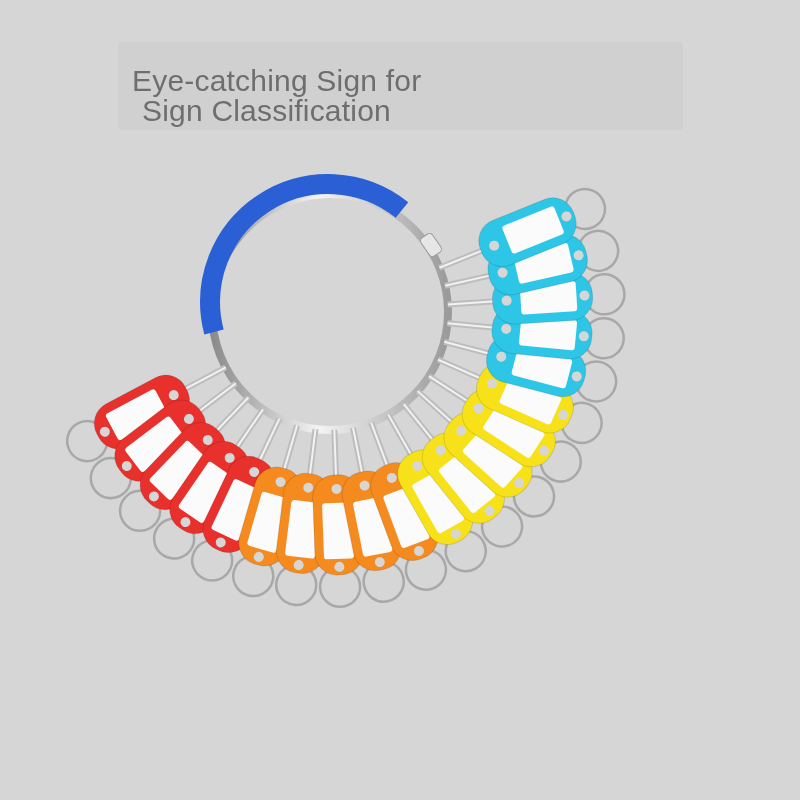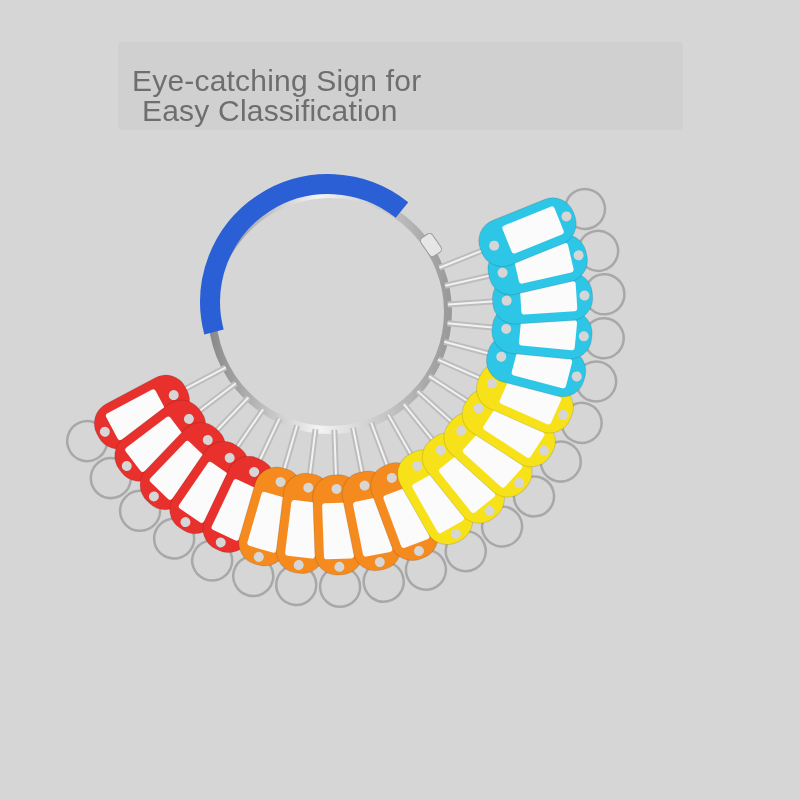--- a/index.html
+++ b/index.html
@@ -8,21 +8,21 @@
   .headline { position:absolute; left:128px; top:62px; margin:4px; color:#6e6e6e; font-weight:normal; font-size:30px; line-height:30px; letter-spacing:0.2px; }
   .headline .line2 { display:block; padding-left:10px; }
   svg.scene { position:absolute; left:0; top:0; }
 </style>
 </head>
 <body>
 
 <div class="banner"></div>
 <h1 class="headline">
   <span>Eye-catching Sign for</span>
-  <span class="line2">Easy Classification</span>
+  <span class="line2">Sign Classification</span>
 </h1>
 
 <svg class="scene" width="800" height="800" viewBox="0 0 800 800">
   <defs>
     <linearGradient id="metal" x1="0" y1="0" x2="1" y2="0">
       <stop offset="0" stop-color="#8a8a8a"></stop>
       <stop offset="0.45" stop-color="#f4f4f4"></stop>
       <stop offset="1" stop-color="#9a9a9a"></stop>
     </linearGradient>
   </defs>

